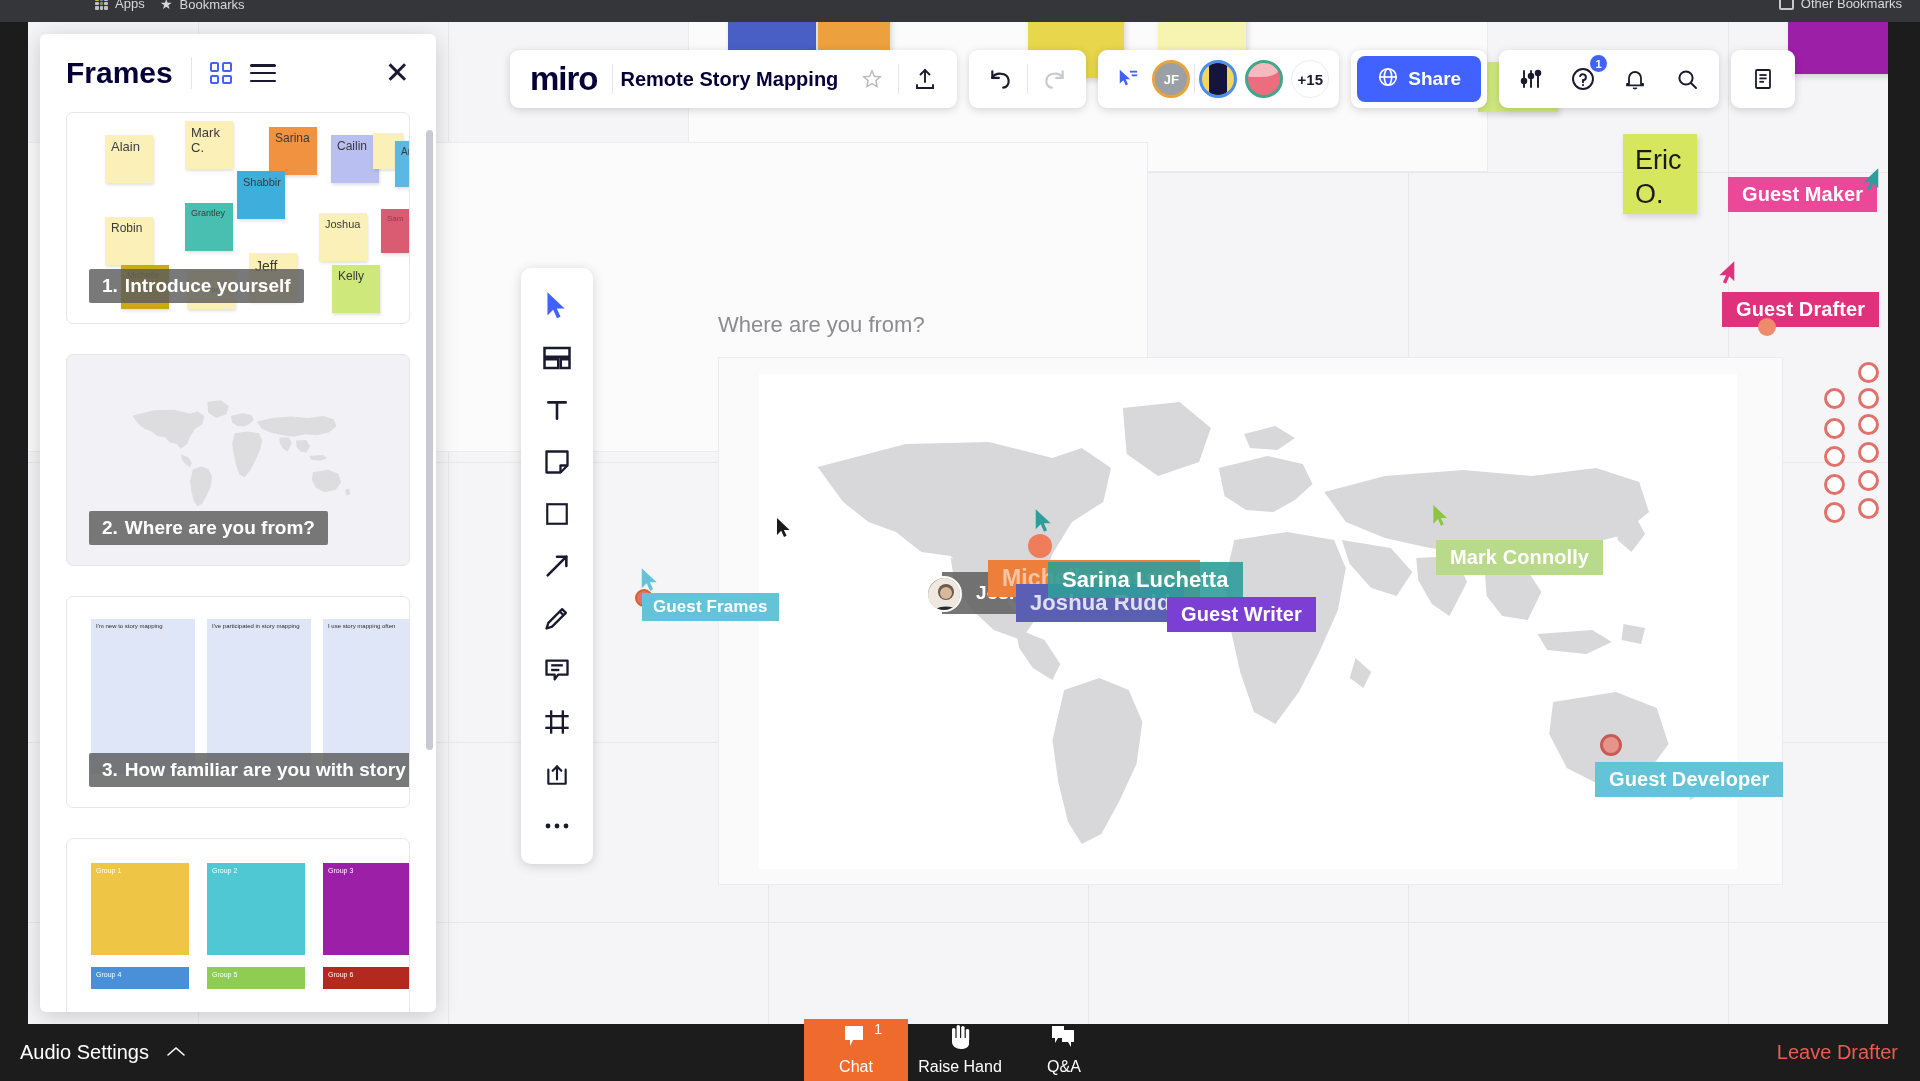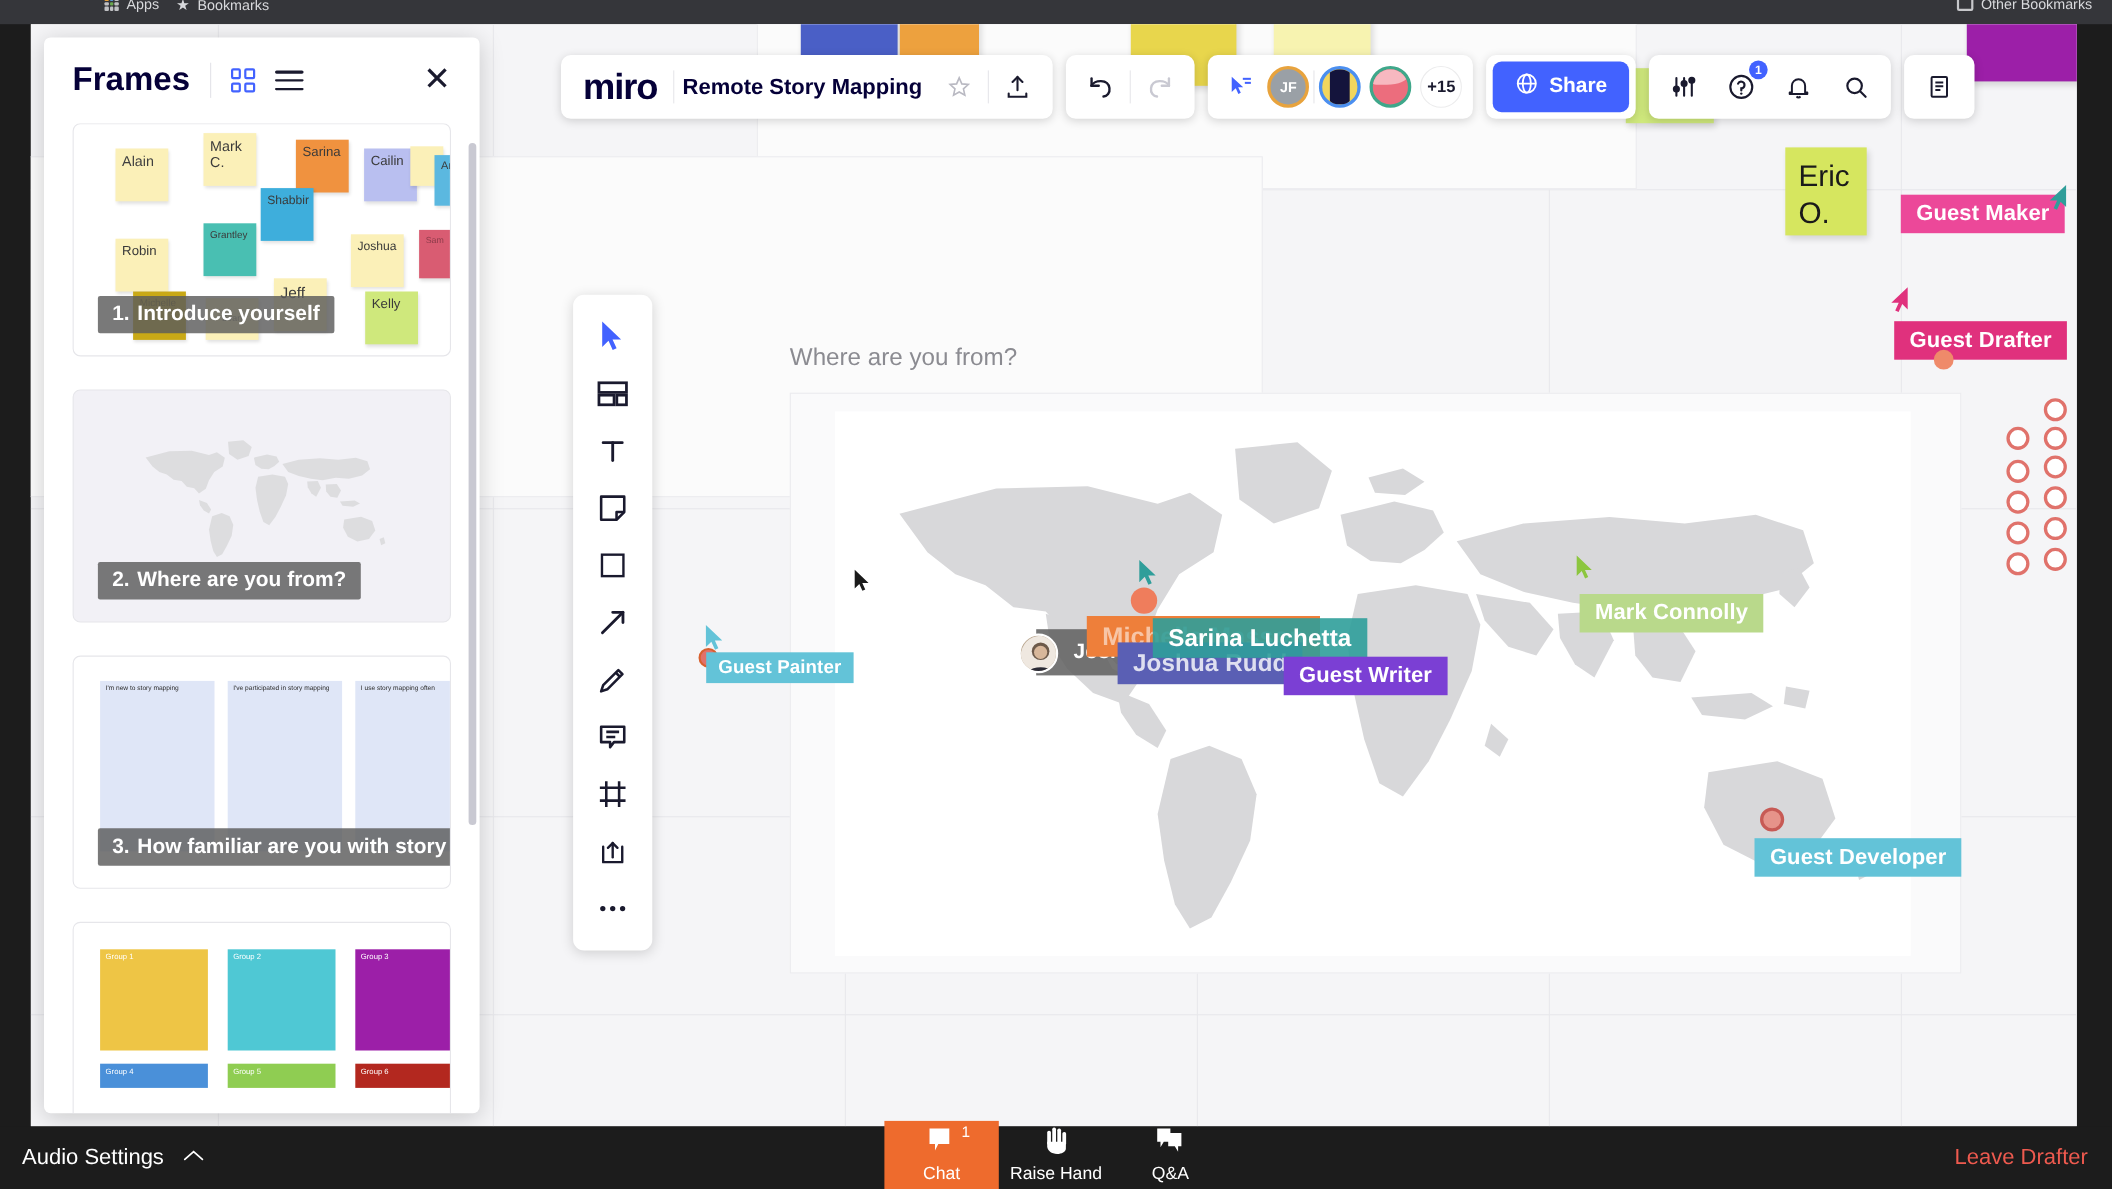--- a/index.html
+++ b/index.html
@@ -309,21 +309,21 @@
       <svg width="16" height="22" viewBox="0 0 16 22">
           <path d="M1 1 L1 18 L5.2 13.8 L8 20 L10.6 18.8 L7.9 12.9 L13.6 12.9 Z" fill="#1a1a1a"></path>
         </svg>
     </div>
 
     <div class="cursor-wrap" style="left:612px; top:545px;">
       <svg width="20" height="26" viewBox="0 0 16 22" style="position:absolute;left:0;top:0;">
           <path d="M1 1 L1 18 L5.2 13.8 L8 20 L10.6 18.8 L7.9 12.9 L13.6 12.9 Z" fill="#63c3d8"></path>
         </svg>
       <div class="cursor-dot" style="left:-5px; top:22px; width:18px; height:18px; background:#e0726b; border:2px solid #d8602f;"></div>
-      <div class="cursor-label" style="left:2px; top:26px; background:#63c3d8;">Guest Painter</div>
+      <div class="cursor-label" style="left:2px; top:26px; background:#63c3d8;">Guest Frames</div>
     </div>
 
     <div class="cursor-wrap" style="left:884px; top:538px;">
       <div class="cursor-label" style="left:30px; top:12px; background:rgba(96,96,96,.86); padding:10px 20px 10px 34px; font-size:19px;">
         <span>Joshua</span>
       </div>
       <div class="cursor-avatar" style="left:14px; top:16px;">
         <svg width="36" height="36" viewBox="0 0 36 36">
           <circle cx="18" cy="18" r="18" fill="#efe8e0"></circle>
           <circle cx="18" cy="14" r="8" fill="#6d5a4a"></circle>

